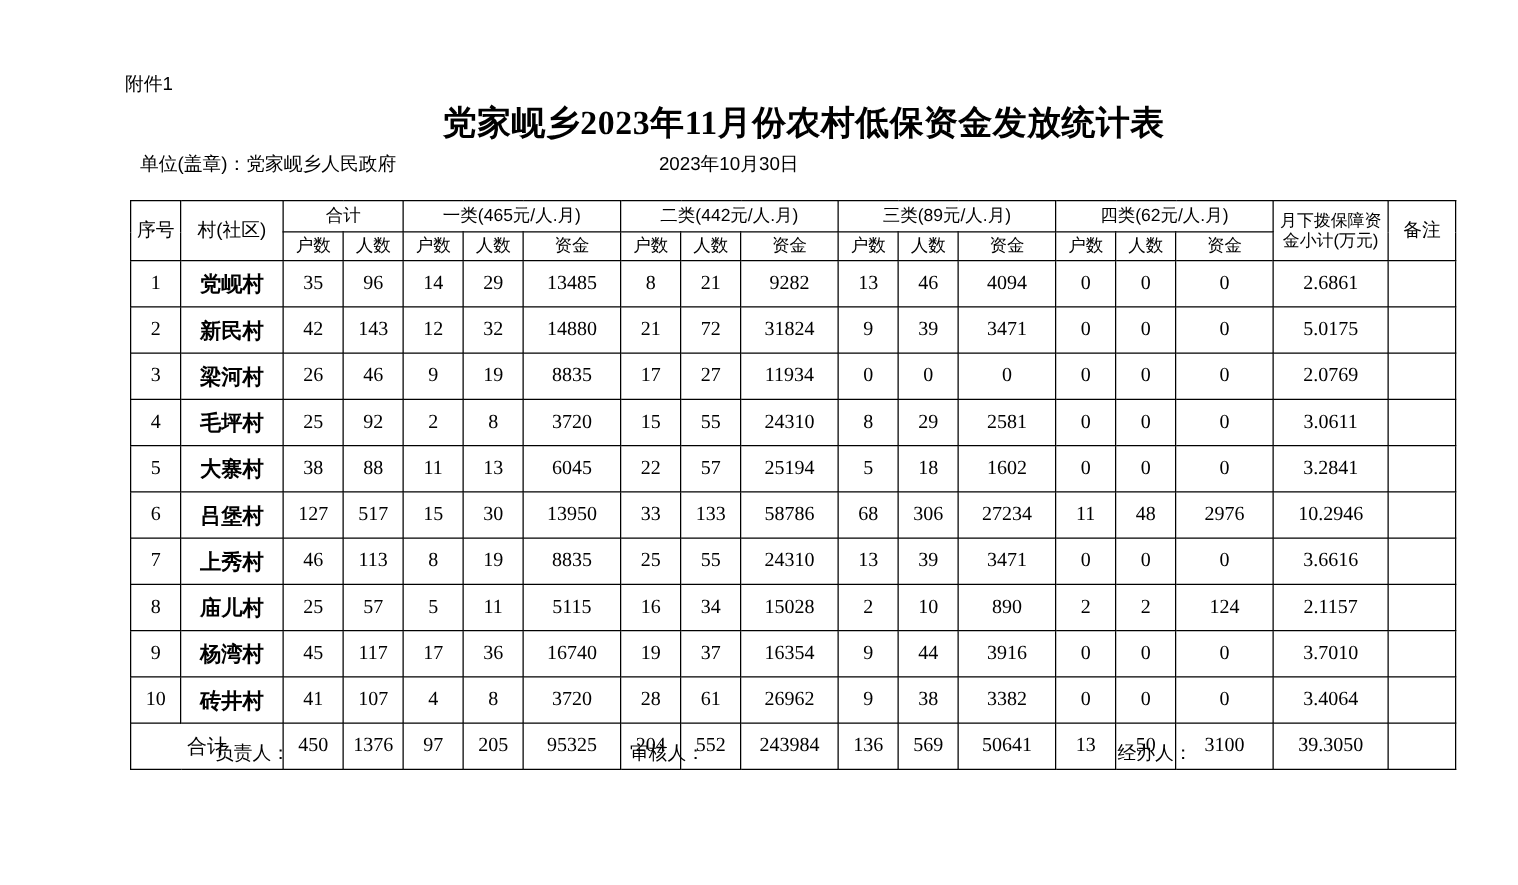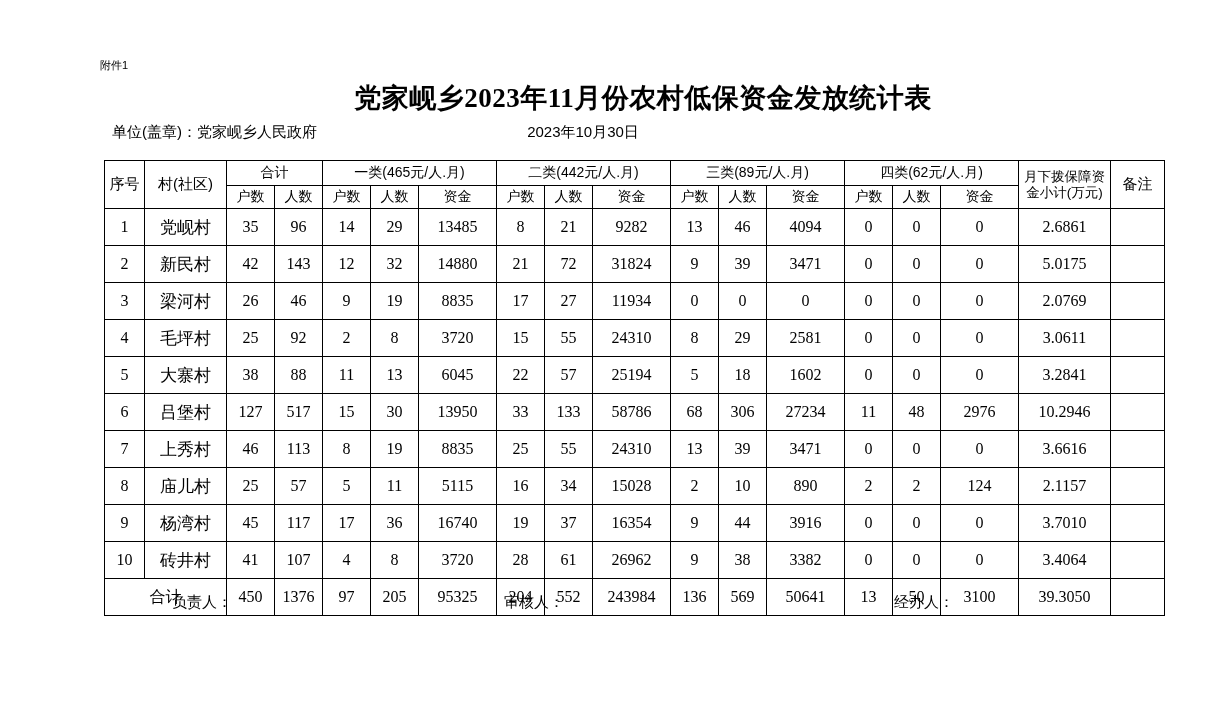--- a/index.html
+++ b/index.html
@@ -17,21 +17,21 @@
   }
   .page {
     position: relative;
     width: 1214px;
     height: 708px;
   }
   .attach-label {
     position: absolute;
     left: 100px;
     top: 58px;
-    font-size: 11px;
+    font-size: 15px;
     font-family: "Liberation Sans", sans-serif;
   }
   .doc-title {
     position: absolute;
     left: 0;
     top: 80px;
     width: 1214px;
     text-align: center;
     font-size: 27px;
     font-weight: bold;
@@ -94,20 +94,21 @@
     line-height: 16px;
     margin-left: 20px;
   }
   table.main tbody td {
     height: 36px;
     font-size: 16px;
     font-family: "Liberation Serif", "DejaVu Serif", serif;
   }
   table.main tbody td.village {
     font-size: 17px;
+    font-weight: bold;
   }
   table.main tbody tr.total td {
     font-size: 16px;
   }
   .c-seq { width: 40px; }
   .c-vil { width: 82px; }
   .c-h   { width: 48px; }
   .c-p   { width: 48px; }
   .c-m   { width: 78px; }
   .c-sub { width: 92px; }

